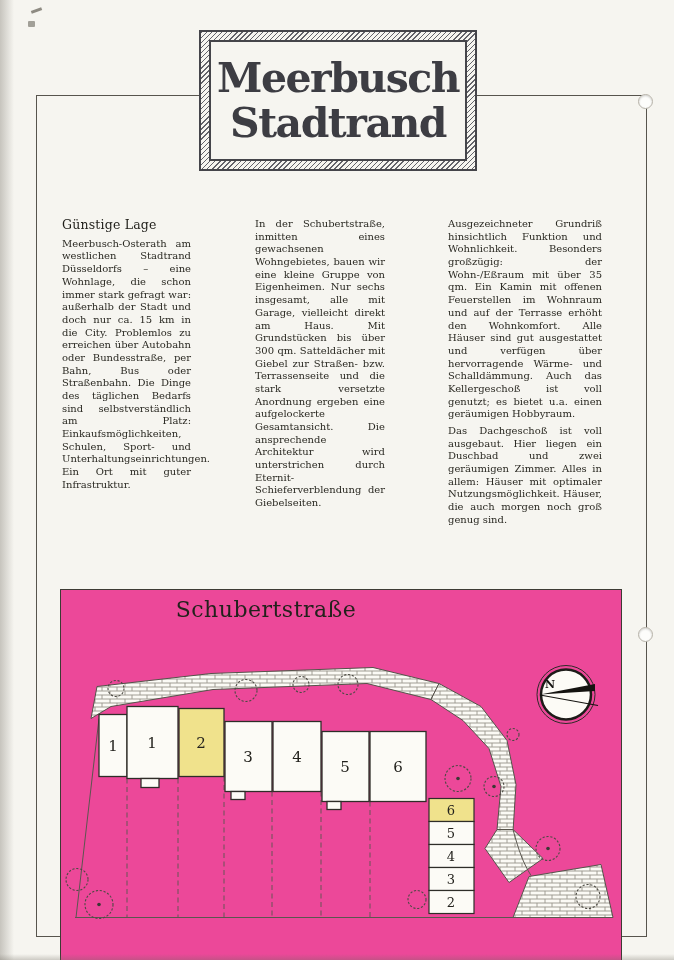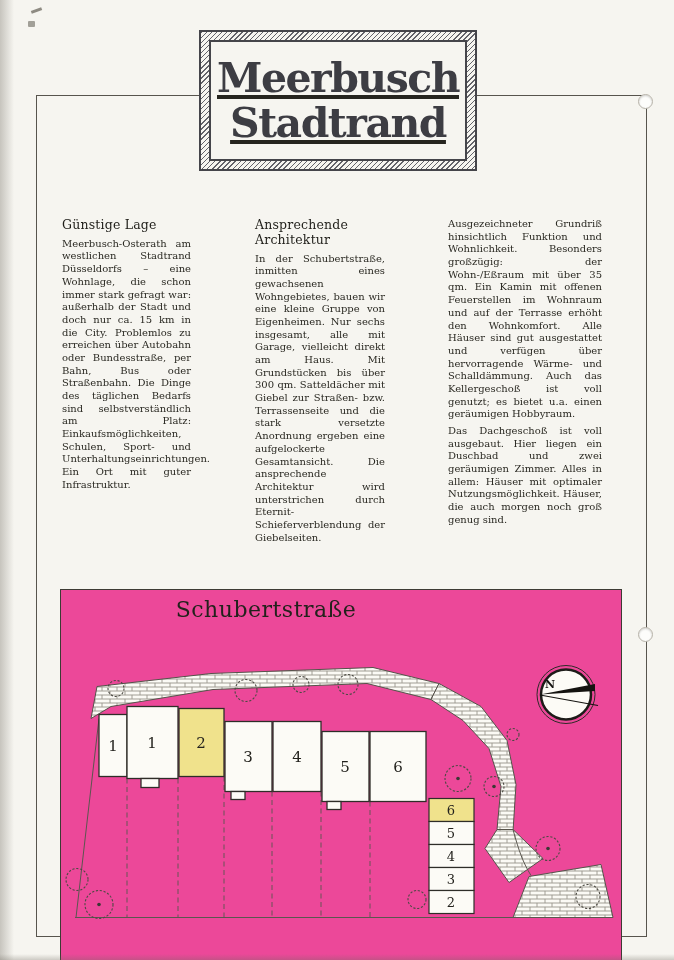--- a/index.html
+++ b/index.html
@@ -31,21 +31,21 @@
   }
   .frame {
     position: absolute; left: 36px; top: 95px; width: 611px; height: 842px;
     border: 1.5px solid #57544d;
   }
   
   .title-box {
     position: absolute; left: 199px; top: 30px; width: 278px; height: 141px;
     border: 2px solid #45454a;
     background: repeating-linear-gradient(135deg, #63636a 0, #63636a 1px, #f6f5f0 1px, #f6f5f0 3.6px);
-    padding: 8px; z-index: 3; text-decoration: underline;
+    padding: 8px; z-index: 3;
   }
   .title-inner {
     width: 100%; height: 100%;
     border: 2px solid #45454a; background: #f6f5f0;
     display: flex; flex-direction: column; align-items: center; justify-content: center;
   }
   .title-line {
     font-family: "DejaVu Serif", serif; font-weight: bold;
     font-size: 41px; line-height: 1.08; color: #3d3d43; letter-spacing: -1.5px;
   }
@@ -97,21 +97,20 @@
     <div class="title-line">Stadtrand</div>
   </div>
 </div>
 
 <div class="col col1">
   <h3>Günstige Lage</h3>
   <p>Meerbusch-Osterath am westlichen Stadtrand Düsseldorfs – eine Wohnlage, die schon immer stark gefragt war: außerhalb der Stadt und doch nur ca. 15 km in die City. Problemlos zu erreichen über Autobahn oder Bundesstraße, per Bahn, Bus oder Straßenbahn. Die Dinge des täglichen Bedarfs sind selbstverständlich am Platz: Einkaufsmöglichkeiten, Schulen, Sport- und Unterhaltungseinrichtungen. Ein Ort mit guter Infrastruktur.</p>
 </div>
 
 <div class="col col2">
-  <h3>Ansprechende Architektur</h3>
   <p>In der Schubertstraße, inmitten eines gewachsenen Wohngebietes, bauen wir eine kleine Gruppe von Eigenheimen. Nur sechs insgesamt, alle mit Garage, vielleicht direkt am Haus. Mit Grundstücken bis über 300 qm. Satteldächer mit Giebel zur Straßen- bzw. Terrassenseite und die stark versetzte Anordnung ergeben eine aufgelockerte Gesamtansicht. Die ansprechende Architektur wird unterstrichen durch Eternit-Schieferverblendung der Giebelseiten.</p>
 </div>
 
 <div class="col col3">
   <p>Ausgezeichneter Grundriß hinsichtlich Funktion und Wohnlichkeit. Besonders großzügig: der Wohn-/Eßraum mit über 35 qm. Ein Kamin mit offenen Feuerstellen im Wohnraum und auf der Terrasse erhöht den Wohnkomfort. Alle Häuser sind gut ausgestattet und verfügen über hervorragende Wärme- und Schalldämmung. Auch das Kellergeschoß ist voll genutzt; es bietet u.a. einen geräumigen Hobbyraum.</p>
   <p>Das Dachgeschoß ist voll ausgebaut. Hier liegen ein Duschbad und zwei geräumigen Zimmer. Alles in allem: Häuser mit optimaler Nutzungsmöglichkeit. Häuser, die auch morgen noch groß genug sind.</p>
 </div>
 
 <div class="siteplan">
   <div class="street-label">Schubertstraße</div>

